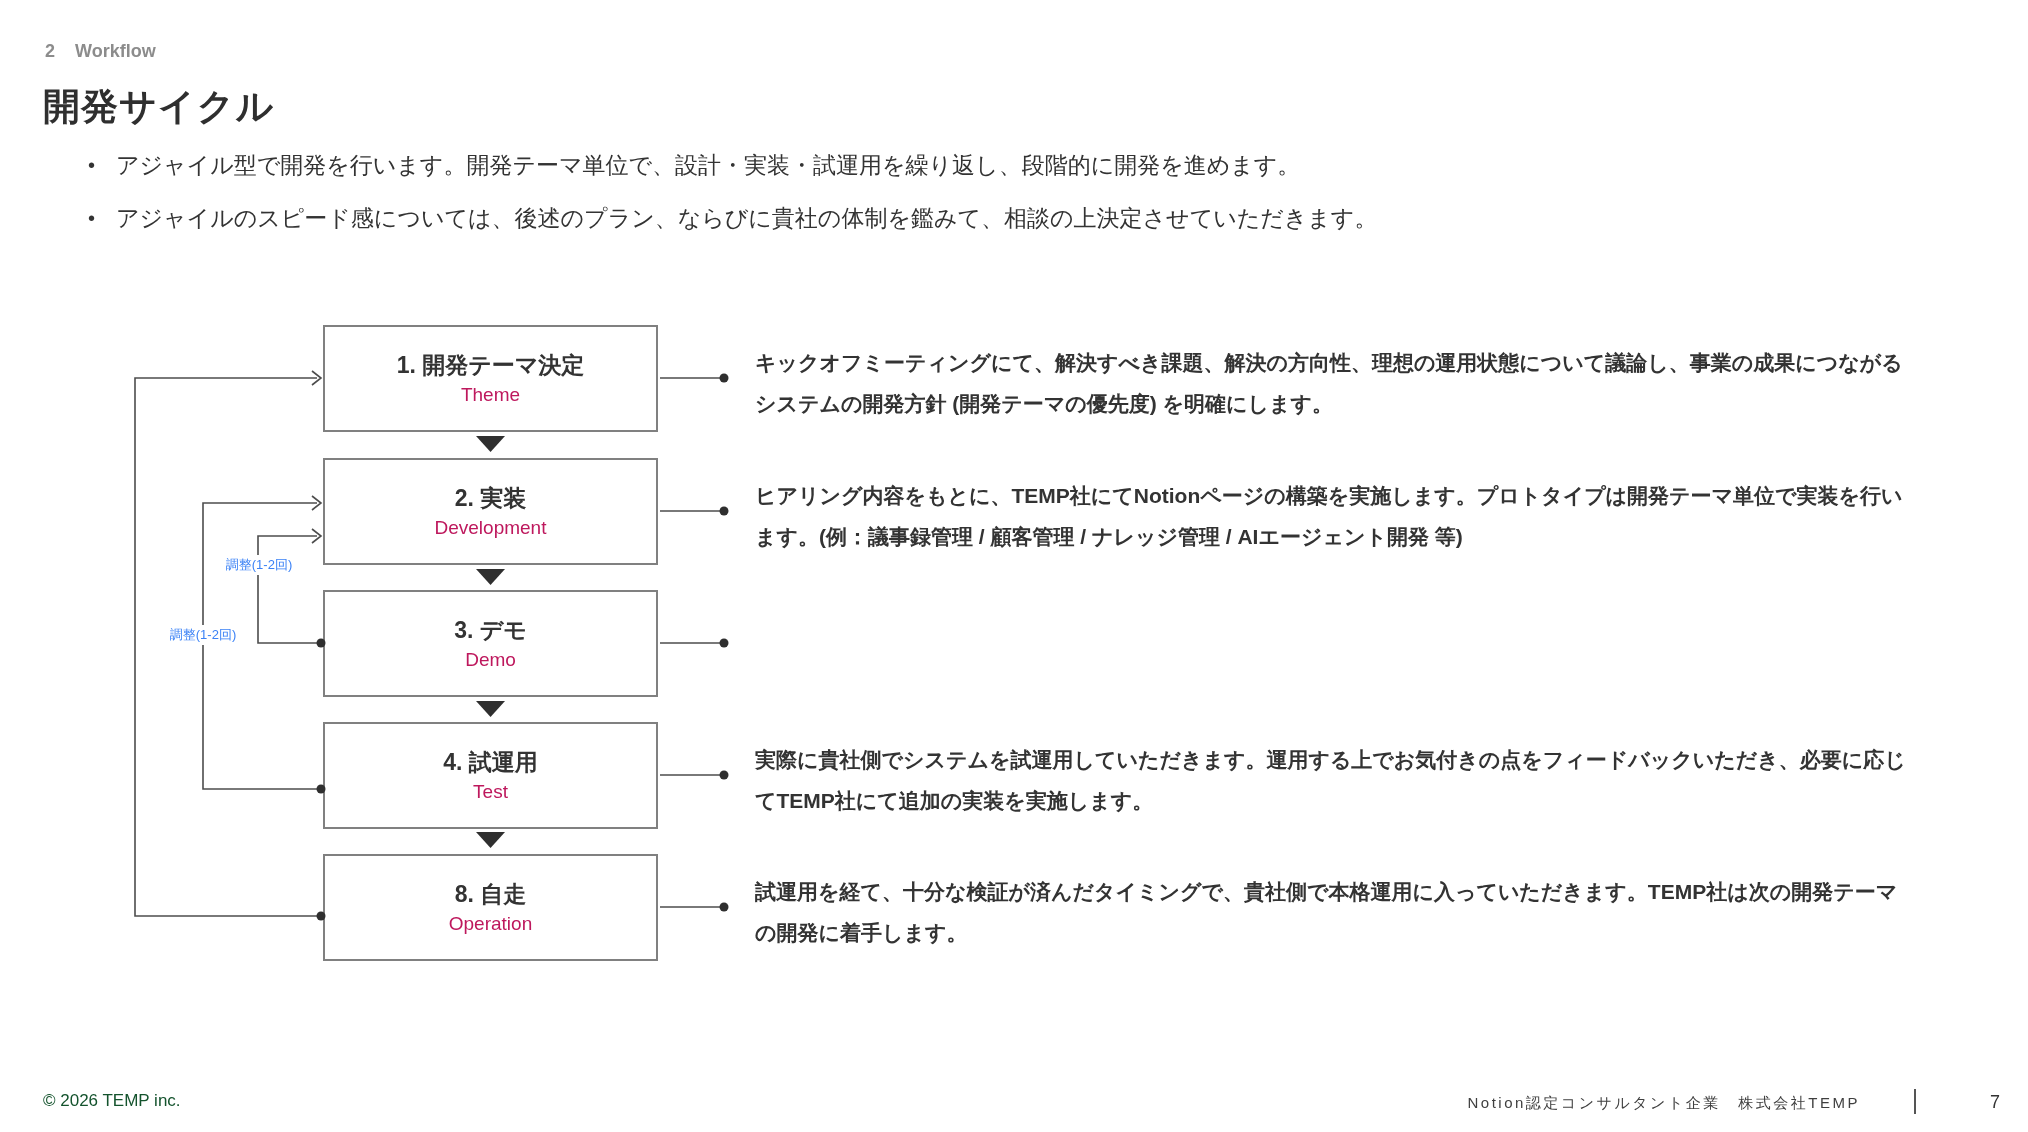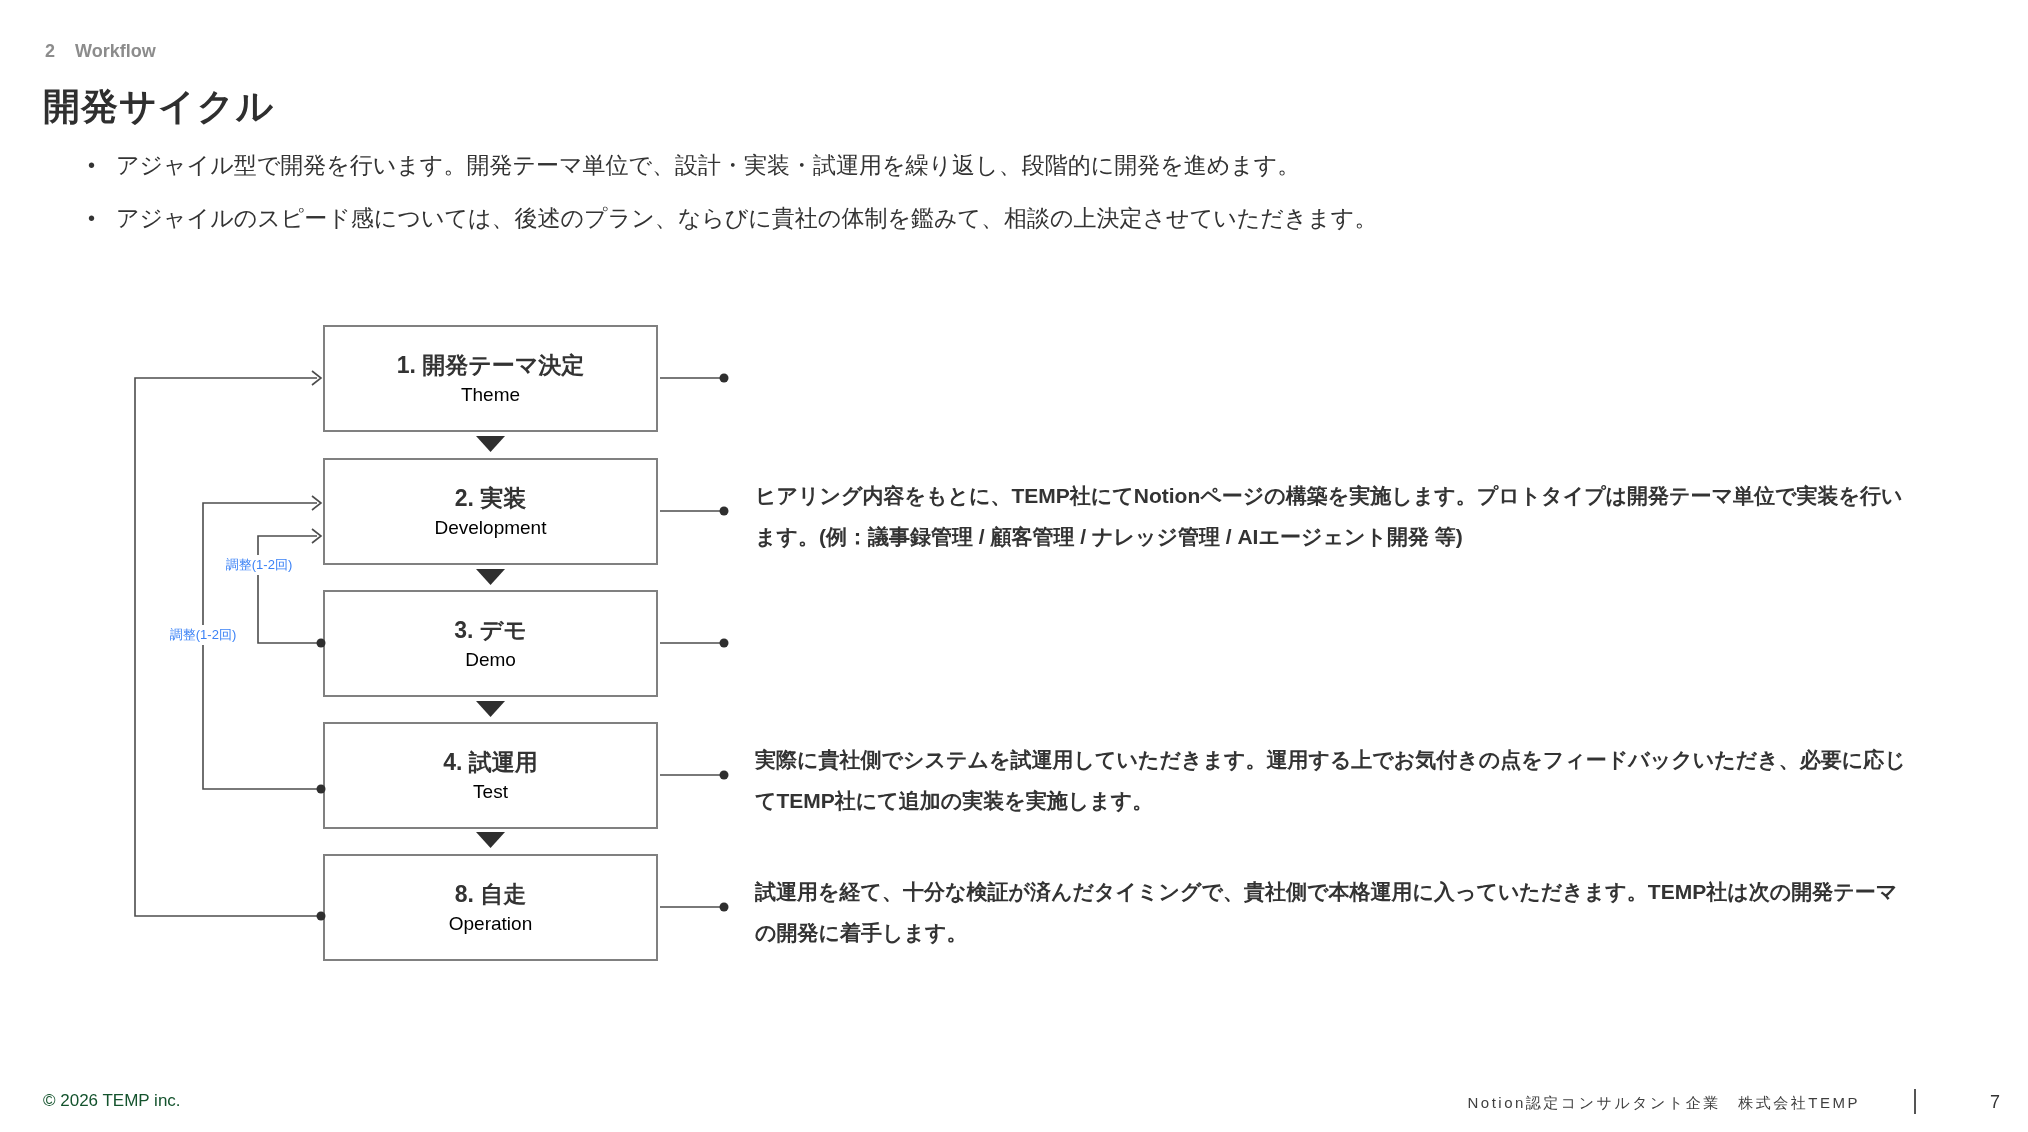--- a/index.html
+++ b/index.html
@@ -15,21 +15,21 @@
   
   .bullets{position:absolute;left:88px;top:150px;margin:0;padding:0;list-style:none;
     font-size:23px;color:#333333;}
   .bullets li{display:flex;line-height:30px;margin-bottom:23px;}
   .bullets .marker{width:14px;margin-right:14px;font-size:20px;}
   
   .flow-box{position:absolute;left:323px;width:335px;height:107px;background:#fff;
     border:2px solid #808080;box-sizing:border-box;display:flex;flex-direction:column;
     align-items:center;justify-content:center;z-index:1;}
   .flow-box .bt{font-size:23px;font-weight:700;line-height:31px;color:#333;}
-  .flow-box .bs{font-size:19px;font-weight:400;line-height:27px;color:#000000;}
+  .flow-box .bs{font-size:19px;font-weight:400;line-height:27px;color:#be185d;}
   .b1{top:325px}.b2{top:458px}.b3{top:590px}.b4{top:722px}.b5{top:854px}
   
   .wires{position:absolute;left:0;top:0;z-index:2;pointer-events:none;}
   
   .loop-label{position:absolute;transform:translate(-50%,-50%);background:#ffffff;
     padding:1px 5px;font-size:13px;color:#3b82f6;z-index:3;white-space:nowrap;}
   .ll-inner{left:259px;top:565px;}
   .ll-middle{left:203px;top:635px;}
   
   .desc{position:absolute;left:755px;width:1158px;font-size:21px;font-weight:700;
@@ -124,20 +124,21 @@
     <g stroke="#4d4d4d" stroke-width="1.6" fill="none">
       <path d="M321 643 H258 V536 H317"></path>
       <polyline points="312,529 321,536 312,543"></polyline>
     </g>
     <circle cx="321" cy="643" r="4.5" fill="#2f2f2f"></circle>
   </svg>
 
   <div class="loop-label ll-inner">調整(1-2回)</div>
   <div class="loop-label ll-middle">調整(1-2回)</div>
 
+  <div class="desc d1">キックオフミーティングにて、解決すべき課題、解決の方向性、理想の運用状態について議論し、事業の成果につながるシステムの開発方針 (開発テーマの優先度) を明確にします。</div>
   <div class="desc d2">ヒアリング内容をもとに、TEMP社にてNotionページの構築を実施します。プロトタイプは開発テーマ単位で実装を行います。(例：議事録管理 / 顧客管理 / ナレッジ管理 / AIエージェント開発 等)</div>
   <div class="desc d4">実際に貴社側でシステムを試運用していただきます。運用する上でお気付きの点をフィードバックいただき、必要に応じてTEMP社にて追加の実装を実施します。</div>
   <div class="desc d5">試運用を経て、十分な検証が済んだタイミングで、貴社側で本格運用に入っていただきます。TEMP社は次の開発テーマの開発に着手します。</div>
 
   <div class="copyright">© 2026 TEMP inc.</div>
   <div class="footer-company">Notion認定コンサルタント企業　株式会社TEMP</div>
   <div class="footer-divider"></div>
   <div class="page-number">7</div>
 
 </div>

